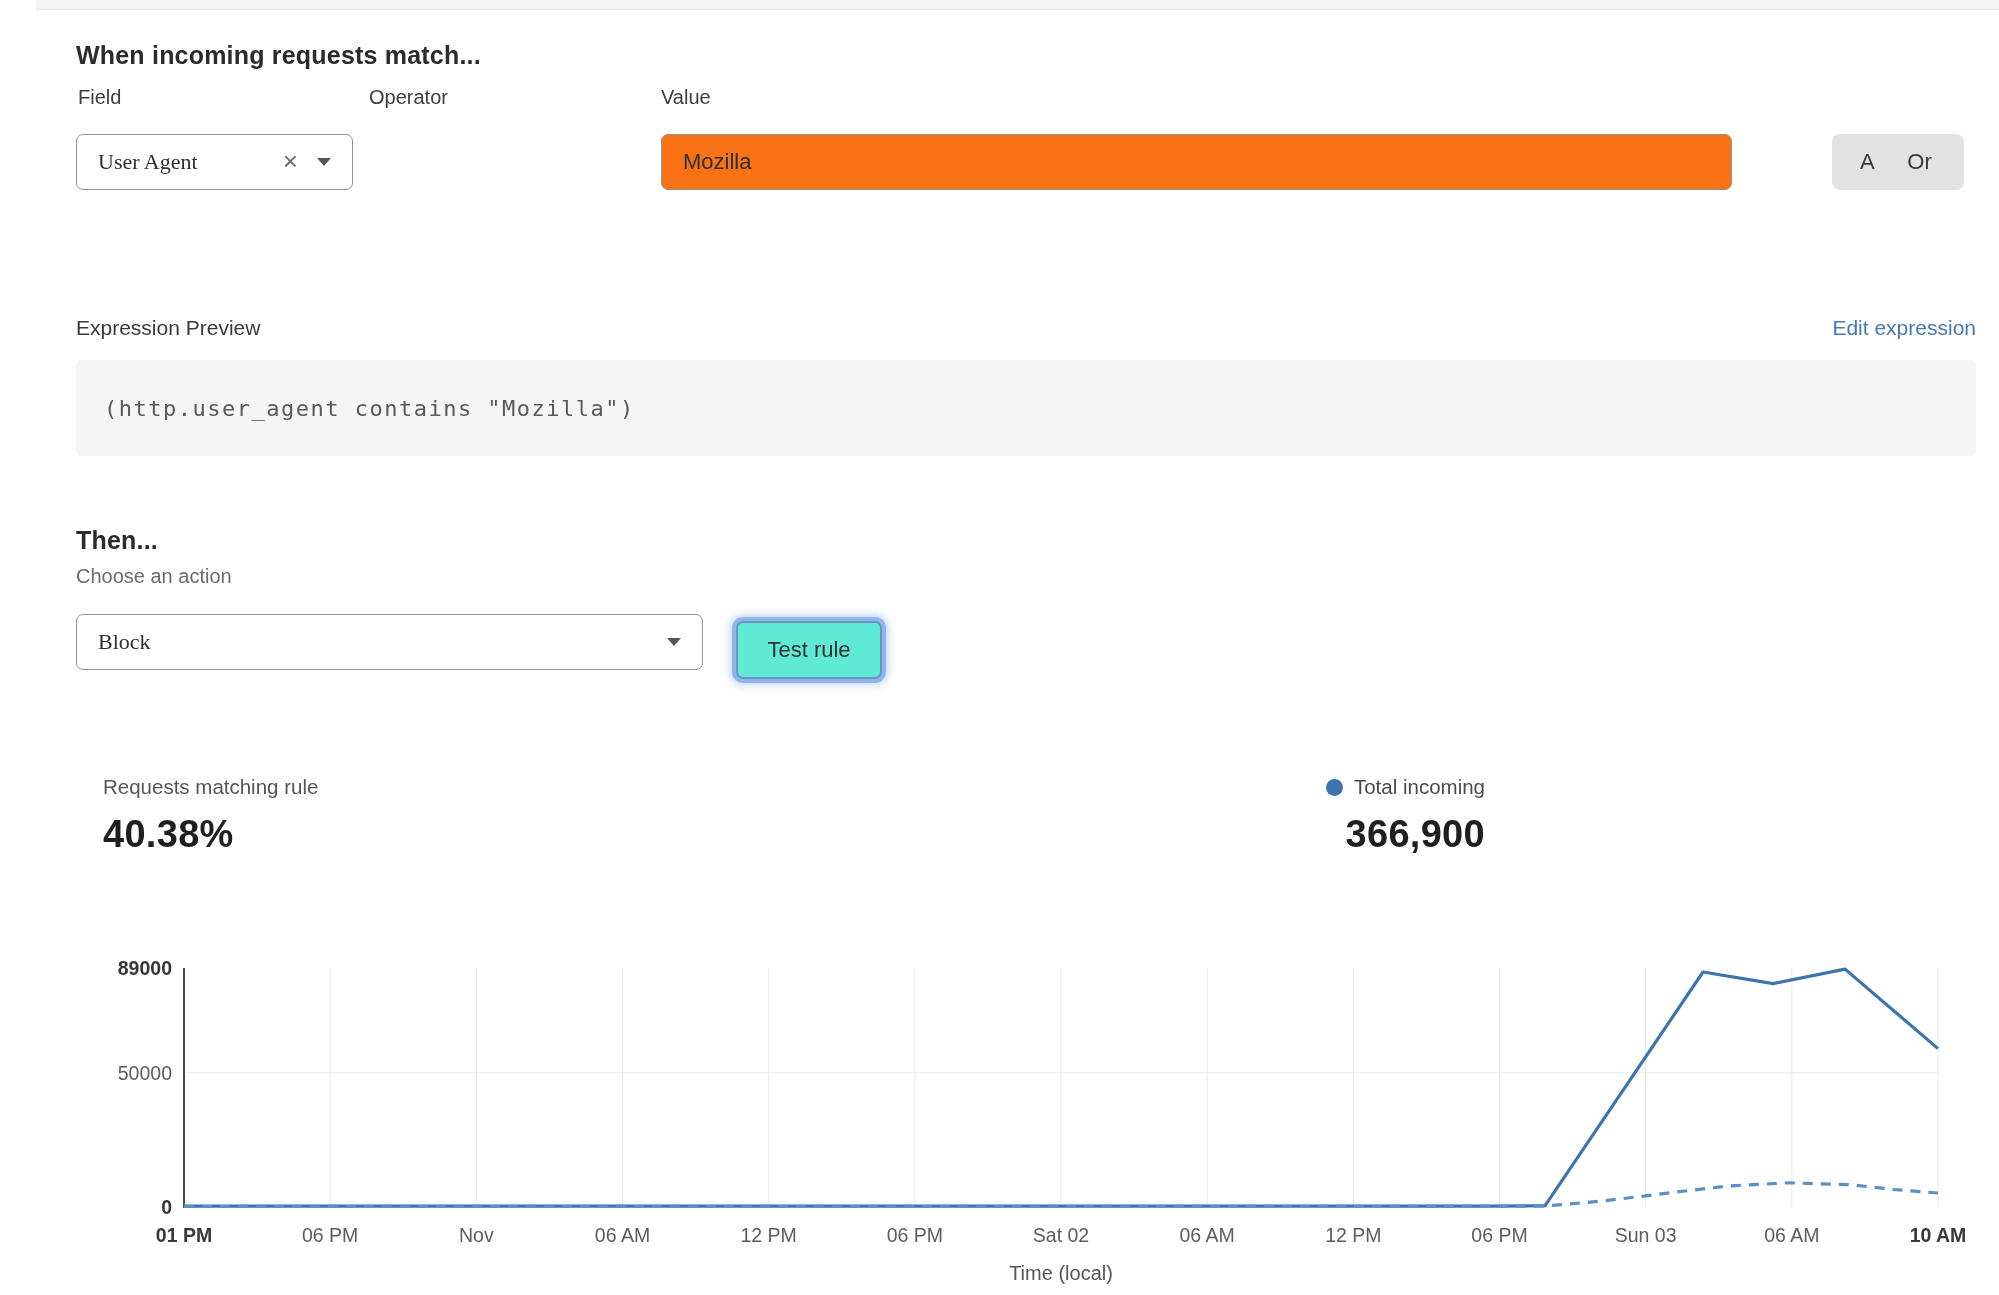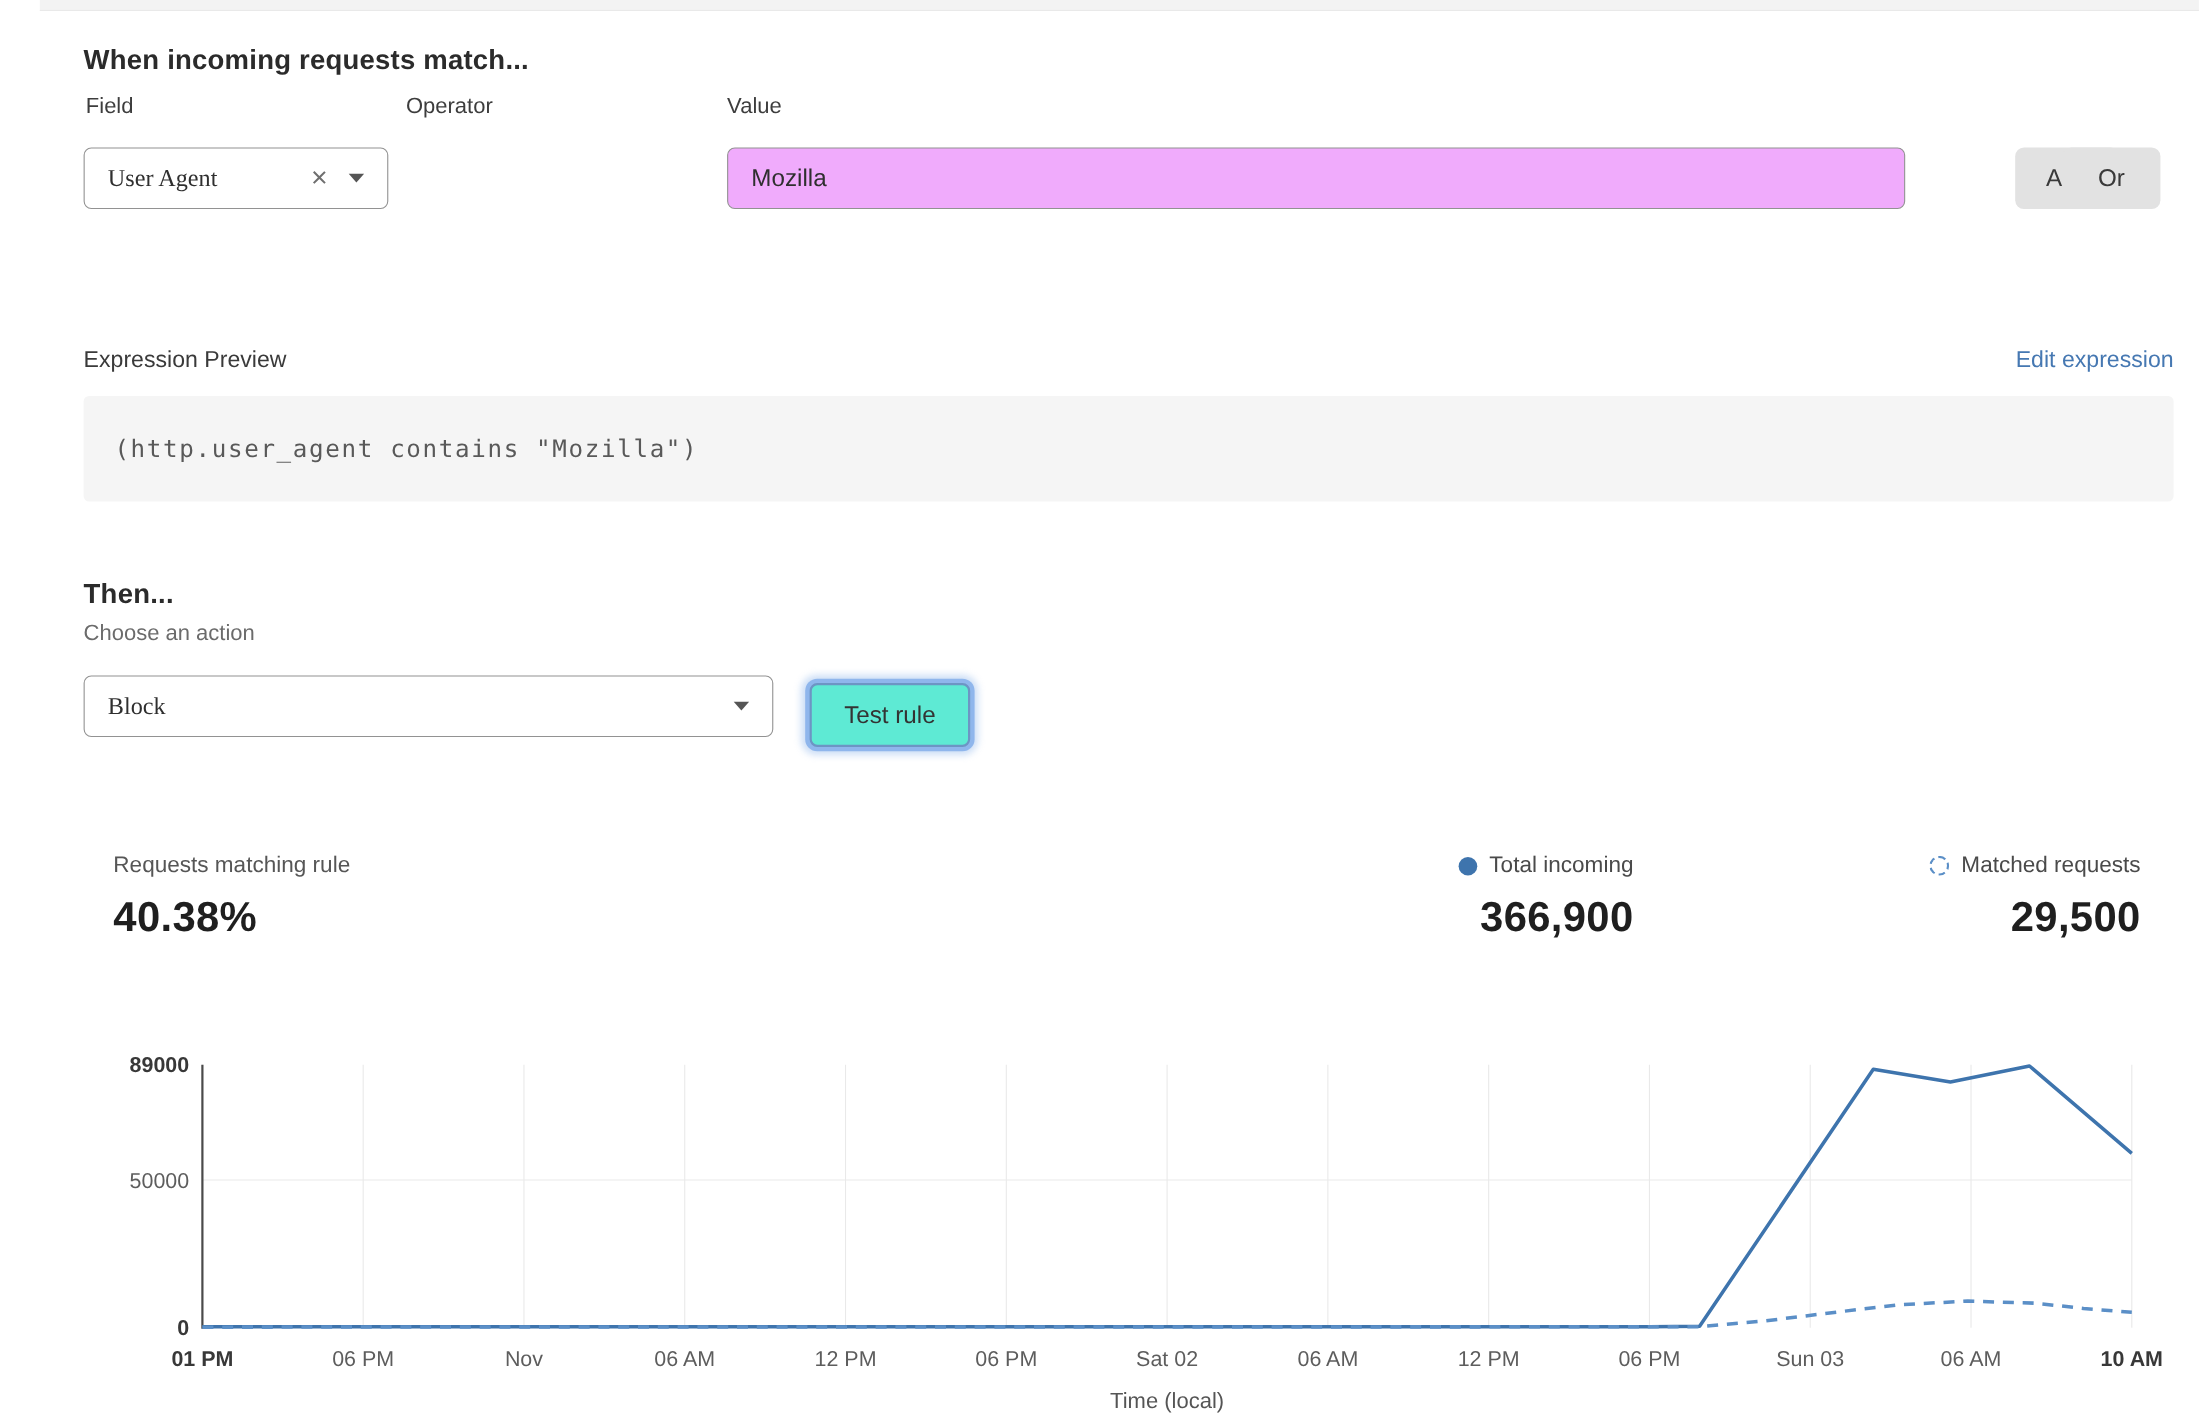--- a/index.html
+++ b/index.html
@@ -17,21 +17,21 @@
   .box{
     position:absolute;top:134px;height:56px;background:#fff;
     border:1.5px solid #929292;border-radius:7px;box-sizing:border-box;
     display:flex;align-items:center;font-size:22px;color:#2f2f2f;
   }
   .select{cursor:pointer;}
   .select .val{padding-left:21px;flex:1;white-space:nowrap;overflow:hidden;font-family:Liberation Serif, serif;}
   .clear-x{font-size:26px;color:#6f6f6f;line-height:1;padding:0 18px 2px 0;cursor:pointer;}
   .chev{display:flex;align-items:center;padding-right:20px;}
   input.text-input{
-    position:absolute;top:134px;height:56px;box-sizing:border-box;background:#f0abfc;
+    position:absolute;top:134px;height:56px;box-sizing:border-box;background:#f97316;
     border:1.5px solid #929292;border-radius:7px;font-size:22px;color:#2f2f2f;
     padding:0 0 0 21px;font-family:"Liberation Sans",sans-serif;outline:none;
   }
   .gray-btn{
     position:absolute;top:134px;height:56px;border:none;border-radius:8px;background:#e2e2e2;
     font-size:22px;color:#3a3a3a;font-family:"Liberation Sans",sans-serif;cursor:pointer;
   }
   
   .expr-label{position:absolute;left:40px;top:316px;font-size:21px;color:#3a3a3a;}
   .edit-link{position:absolute;right:59px;top:316px;font-size:21px;color:#4678b2;text-decoration:none;cursor:pointer;}
@@ -119,27 +119,20 @@
   </div>
 
   <div class="stat stat-total">
     <div class="legend-line">
       <span class="dot" style="background: rgb(62, 116, 173);"></span>
       <span>Total incoming</span>
     </div>
     <div class="stat-value">366,900</div>
   </div>
 
-  <div class="stat stat-matched">
-    <div class="legend-line">
-      <span class="dashed-circle" style="border-color: rgb(91, 143, 199);"></span>
-      <span>Matched requests</span>
-    </div>
-    <div class="stat-value">29,500</div>
-  </div>
 
   <svg id="chart" width="1919" height="349" viewBox="0 0 1919 349">
       <line x1="108" y1="22" x2="108" y2="261" stroke="#e9e9e9" stroke-width="1"></line>
       <text x="108" y="296" text-anchor="middle" class="tick bold">01 PM</text>
       <line x1="254.16666666666666" y1="22" x2="254.16666666666666" y2="261" stroke="#e9e9e9" stroke-width="1"></line>
       <text x="254.16666666666666" y="296" text-anchor="middle" class="tick">06 PM</text>
       <line x1="400.3333333333333" y1="22" x2="400.3333333333333" y2="261" stroke="#e9e9e9" stroke-width="1"></line>
       <text x="400.3333333333333" y="296" text-anchor="middle" class="tick">Nov</text>
       <line x1="546.5" y1="22" x2="546.5" y2="261" stroke="#e9e9e9" stroke-width="1"></line>
       <text x="546.5" y="296" text-anchor="middle" class="tick">06 AM</text>

